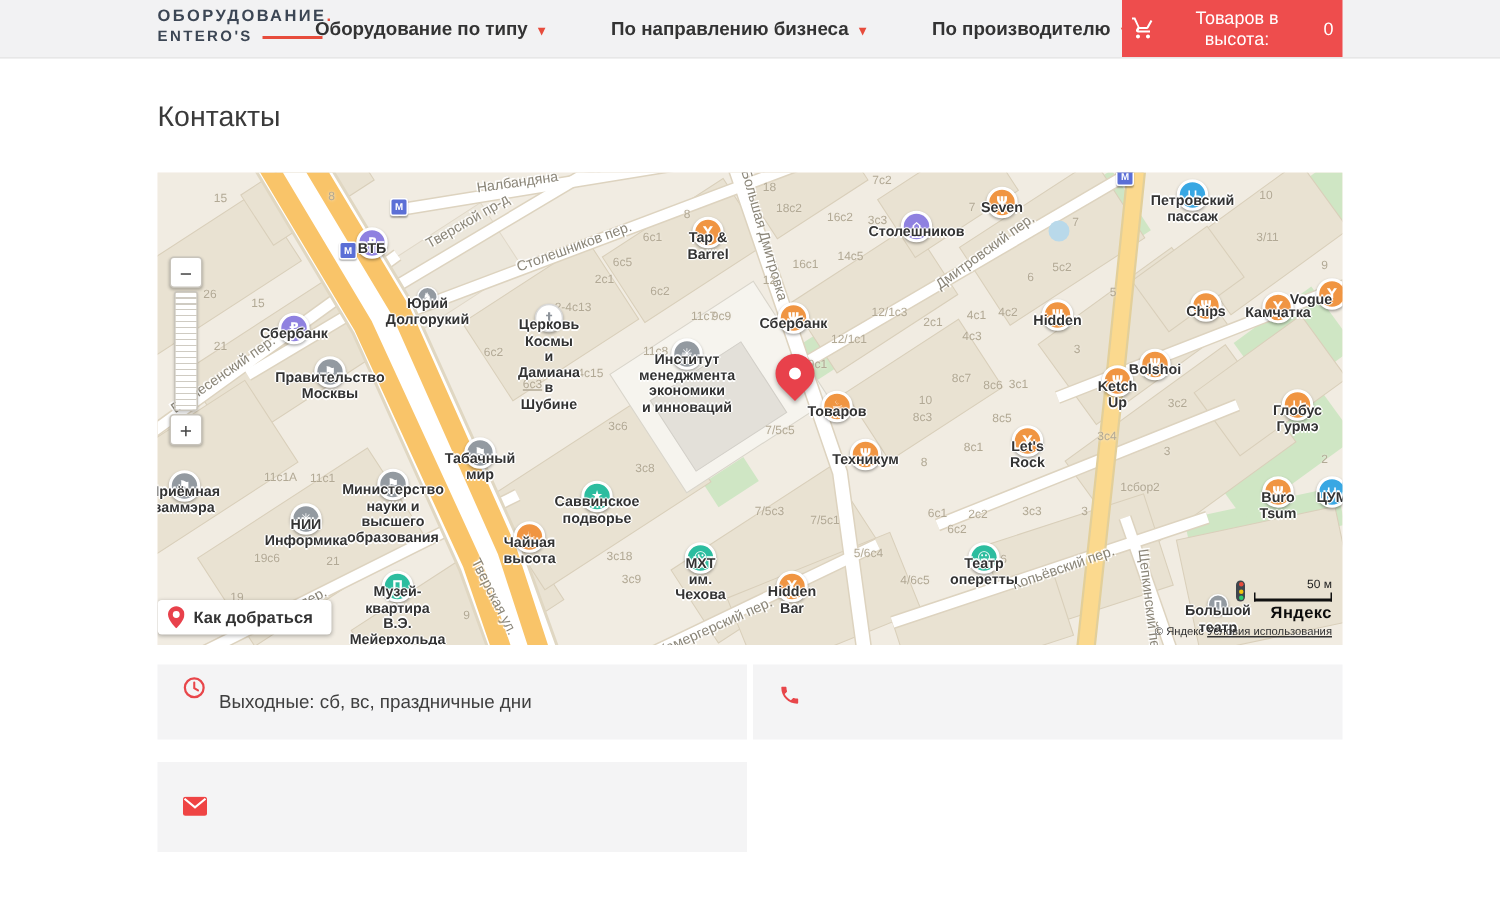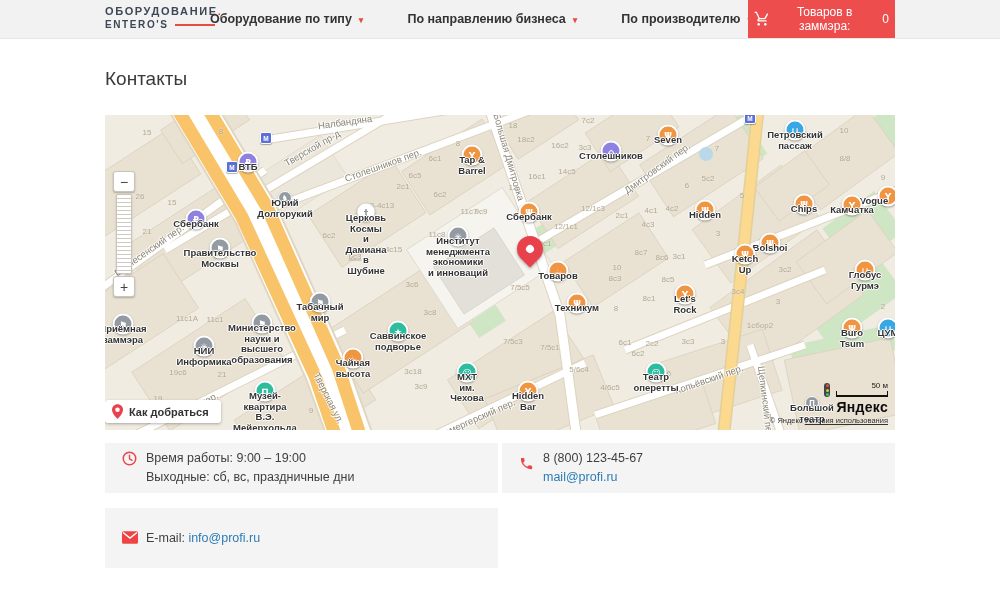--- a/index.html
+++ b/index.html
@@ -56,21 +56,21 @@
     box-shadow:0 1px 3px rgba(0,0,0,.3);display:flex;align-items:center;gap:6px;padding:0 12px 0 7px;
     font-family:inherit;font-size:11px;font-weight:bold;color:#333;cursor:pointer;z-index:6;}
 
   .attrib{position:absolute;right:7px;bottom:5px;text-align:right;z-index:6;}
   .scale-row{display:flex;align-items:flex-end;justify-content:flex-end;gap:6px;}
   .traffic{width:6px;height:14px;background:#3f464d;border-radius:3px;display:flex;flex-direction:column;
     align-items:center;justify-content:space-evenly;}
   .traffic i{width:3px;height:3px;border-radius:50%;display:block;}
   .scale{font-size:8px;color:#222;}
   .scale-bar{width:50px;height:4px;border-bottom:2px solid #111;border-left:1.5px solid #111;border-right:1.5px solid #111;margin-top:1px;}
-  .ylogo{font-size:14px;font-weight:bold;color:#0c0c0c;margin-top:2px;letter-spacing:.3px;cursor:pointer;}
+  .ylogo{font-size:11px;font-weight:bold;color:#0c0c0c;margin-top:2px;letter-spacing:.3px;cursor:pointer;}
   .terms{font-size:7.5px;color:#333;margin-top:1px;white-space:nowrap;}
   .terms a{color:#333;text-decoration:underline;cursor:pointer;}
 
   
   .cards{position:absolute;left:105px;top:443px;width:790px;display:grid;
     grid-template-columns:393px 393px;grid-template-rows:50px 60px;column-gap:4px;row-gap:15px;}
   .card{background:#f4f4f5;position:relative;display:flex;flex-direction:column;justify-content:center;
     padding-left:41px;box-sizing:border-box;font-size:12.5px;line-height:19px;color:#3f3f3f;}
   .card-icon{position:absolute;left:17px;}
   .card a{color:#2d7cb5;text-decoration:none;cursor:pointer;}
@@ -100,21 +100,21 @@
         <span>По производителю</span>
         <span class="caret">▾</span>
       </div>
     </nav>
   <button class="cart">
     <span style="display:flex">
       <svg width="16" height="16" viewBox="0 0 24 24">
           <path d="M7 18c-1.1 0-2 .9-2 2s.9 2 2 2 2-.9 2-2-.9-2-2-2zm10 0c-1.1 0-2 .9-2 2s.9 2 2 2 2-.9 2-2-.9-2-2-2zM7.2 14.6l.1-.2 1-1.9h7.4c.8 0 1.4-.4 1.8-1l3.9-7-1.8-1-3.9 7H8.5L4.3 1H1v2h2l3.6 7.6-1.4 2.4c-.1.3-.2.6-.2.9 0 1.1.9 2 2 2h12v-2H7.2z" fill="#fff"></path>
         </svg>
     </span>
-    <span>Товаров в заммэра:</span>
+    <span>Товаров в высота:</span>
     <span class="cart-count">0</span>
   </button>
 </header>
 
 <h1 class="page-title">Контакты</h1>
 
 <div class="map">
   <svg class="base" width="790" height="315" viewBox="0 0 790 315">
     <rect width="790" height="315" fill="#f1ece2"></rect>
 
@@ -228,21 +228,21 @@
       <div class="bnum" style="left: 421px; top: 24px;">18с2</div>
       <div class="bnum" style="left: 455px; top: 30px;">16с2</div>
       <div class="bnum" style="left: 480px; top: 32px;">3с3</div>
       <div class="bnum" style="left: 432px; top: 61px;">16с1</div>
       <div class="bnum" style="left: 462px; top: 56px;">14с5</div>
       <div class="bnum" style="left: 408px; top: 72px;">12</div>
       <div class="bnum" style="left: 483px; top: 5px;">7с2</div>
       <div class="bnum" style="left: 543px; top: 23px;">7</div>
       <div class="bnum" style="left: 612px; top: 33px;">7</div>
       <div class="bnum" style="left: 739px; top: 15px;">10</div>
-      <div class="bnum" style="left: 740px; top: 43px;">8/8</div>
+      <div class="bnum" style="left: 740px; top: 43px;">3/11</div>
       <div class="bnum" style="left: 778px; top: 62px;">9</div>
       <div class="bnum" style="left: 603px; top: 63px;">5с2</div>
       <div class="bnum" style="left: 582px; top: 70px;">6</div>
       <div class="bnum" style="left: 637px; top: 80px;">5</div>
       <div class="bnum" style="left: 546px; top: 95px;">4с1</div>
       <div class="bnum" style="left: 567px; top: 93px;">4с2</div>
       <div class="bnum" style="left: 42px; top: 116px;">21</div>
       <div class="bnum" style="left: 224px; top: 120px;">6с2</div>
       <div class="bnum" style="left: 250px; top: 141px; text-decoration: underline;">6с3</div>
       <div class="bnum" style="left: 82px; top: 203px;">11с1А</div>
@@ -489,41 +489,33 @@
 <section class="cards">
 
   <div class="card">
     <span class="card-icon i-clock">
       <svg width="15" height="15" viewBox="0 0 24 24">
           <circle cx="12" cy="12" r="10" fill="none" stroke="#e8464a" stroke-width="2.4"></circle>
           <path d="M12 6.5v6l4 2.4" stroke="#e8464a" stroke-width="2.2" fill="none" stroke-linecap="round"></path>
         </svg>
     </span>
     <div>
-      <div>Время работы: 9:00 – 19:00</div>
       <div>Выходные: сб, вс, праздничные дни</div>
     </div>
   </div>
 
   <div class="card">
     <span class="card-icon i-phone">
       <svg width="15" height="15" viewBox="0 0 24 24">
           <path d="M6.62 10.79c1.44 2.83 3.76 5.14 6.59 6.59l2.2-2.21c.27-.27.67-.36 1.02-.24 1.12.37 2.33.57 3.57.57.55 0 1 .45 1 1V20c0 .55-.45 1-1 1-9.39 0-17-7.61-17-17 0-.55.45-1 1-1h3.5c.55 0 1 .45 1 1 0 1.25.2 2.45.57 3.57.11.35.03.74-.25 1.02l-2.2 2.2z" fill="#e8464a"></path>
         </svg>
     </span>
-    <div>
-      <div>8 (800) 123-45-67</div>
-      <a>mail@profi.ru</a>
-    </div>
   </div>
 
   <div class="card">
     <span class="card-icon i-mail">
       <svg width="16" height="13" viewBox="0 0 24 19">
           <rect x="0" y="0" width="24" height="19" rx="2.5" fill="#ef4444"></rect>
           <path d="M1.5 2 L12 10.5 L22.5 2" stroke="#fff" stroke-width="2.2" fill="none"></path>
         </svg>
     </span>
-    <div>
-      <span>E-mail: </span><a>info@profi.ru</a>
-    </div>
   </div>
 </section>
 
 </body></html>

